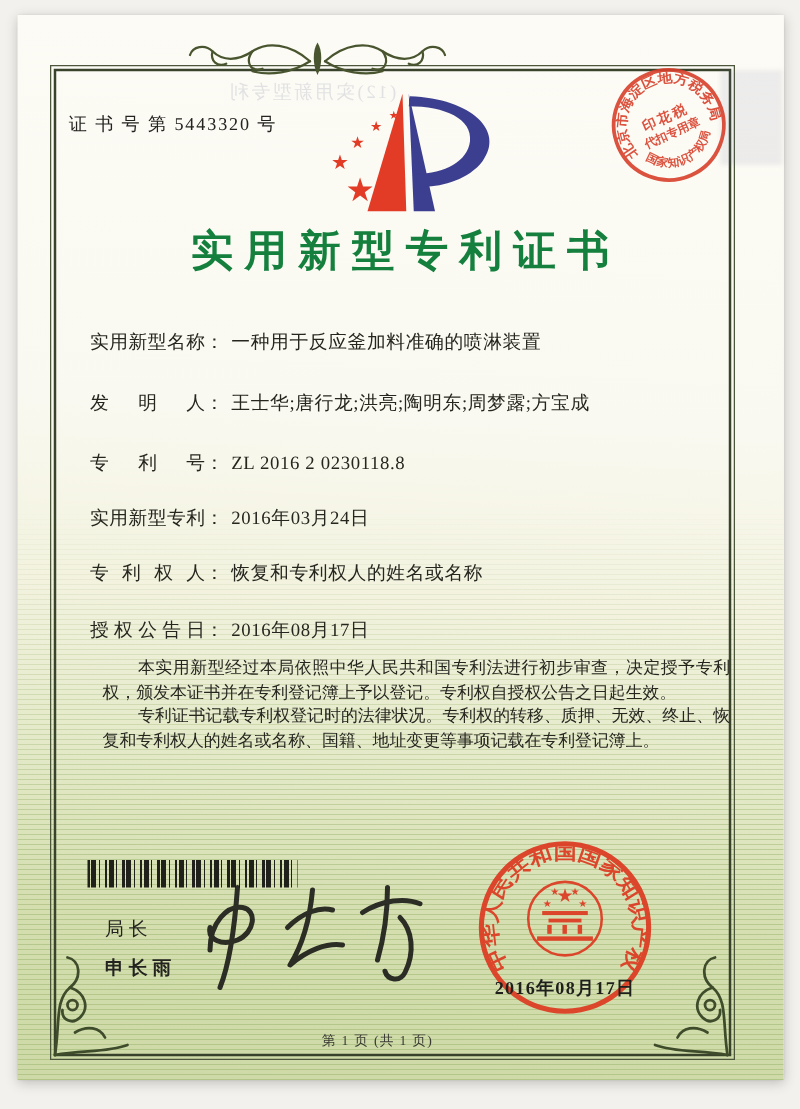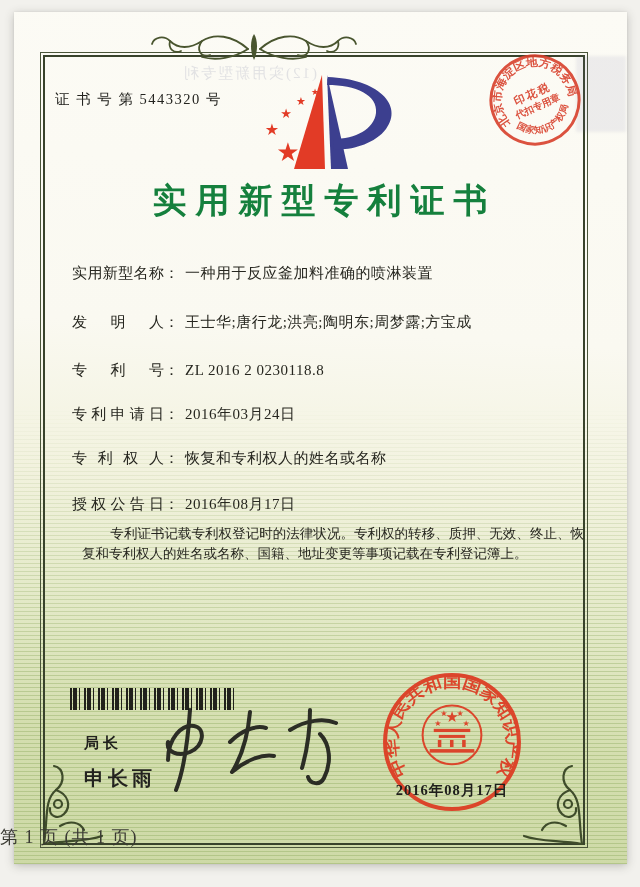--- a/index.html
+++ b/index.html
@@ -20,26 +20,26 @@
   .logo{position:absolute;left:228px;top:64px;width:200px;height:114px}
   .title{position:absolute;left:0;top:178px;width:640px;text-align:center;font-size:34px;font-weight:600;letter-spacing:9px;text-indent:9px;color:#15803d}
   .row{position:absolute;left:72px;font-size:15px;color:#26261f;white-space:nowrap}
   .row .lbl{display:inline-block;width:92px;text-align:justify;text-align-last:justify;vertical-align:bottom}
   .row .val{margin-left:6px;letter-spacing:.5px}
   .r1{top:264px}.r2{top:313px}.r3{top:361px}.r4{top:405px}.r5{top:449px}.r6{top:495px}
   .paras{position:absolute;left:82px;top:524px;width:502px;font-size:13.5px;line-height:19.5px;color:#26261f;text-align:justify}
   .paras p{margin:0;text-indent:2.1em}
   .barcode{position:absolute;left:70px;top:688px;width:168px;height:22px;
     background:repeating-linear-gradient(90deg,#21211c 0 2px,transparent 2px 3px,#21211c 3px 7px,transparent 7px 9px,#21211c 9px 10px,transparent 10px 14px)}
-  .director{position:absolute;left:84px;top:734px;font-size:15px;font-weight:700;letter-spacing:4px;color:#23231f}
-  .director-name{position:absolute;left:84px;top:765px;font-size:20px;font-weight:700;letter-spacing:4px;color:#23231f}
+  .director{position:absolute;left:84px;top:734px;font-size:15px;font-weight:400;letter-spacing:4px;color:#23231f}
+  .director-name{position:absolute;left:84px;top:765px;font-size:15px;font-weight:700;letter-spacing:4px;color:#23231f}
   .signature{position:absolute;left:138px;top:698px;width:214px;height:108px}
   .seal{position:absolute;left:380px;top:670px;width:144px;height:144px;opacity:.93}
   .seal-date{position:absolute;left:381px;top:781px;width:142px;text-align:center;font-size:14.5px;font-weight:700;letter-spacing:1px;color:#1f1f1c}
-  .footer{position:absolute;left:0;top:825px;width:604px;font-size:18px;letter-spacing:1px;color:#3a3a33}
+  .footer{position:absolute;left:0;top:825px;width:604px;text-align:center;font-size:11px;letter-spacing:1px;color:#3a3a33}
   .stamp{position:absolute;left:487px;top:52px;width:96px;height:96px;transform:rotate(-24deg);opacity:.9}
   .fl-top{position:absolute;left:144px;top:28px;width:220px;height:42px}
   .fl-bl{position:absolute;left:36px;top:760px;width:72px;height:88px}
   .fl-br{position:absolute;left:518px;top:760px;width:72px;height:88px;transform:scaleX(-1)}
   svg text{font-family:"Liberation Serif","DejaVu Serif",serif}
 </style>
 </head>
 <body>
 
 <div class="page">
@@ -102,30 +102,31 @@
   <div class="row r1">
     <span class="lbl">实用新型名称</span><span>：</span><span class="val">一种用于反应釜加料准确的喷淋装置</span>
   </div>
   <div class="row r2">
     <span class="lbl">发明人</span><span>：</span><span class="val">王士华;唐行龙;洪亮;陶明东;周梦露;方宝成</span>
   </div>
   <div class="row r3">
     <span class="lbl">专利号</span><span>：</span><span class="val">ZL 2016 2 0230118.8</span>
   </div>
   <div class="row r4">
-    <span class="lbl">专利申请日</span><span>：</span><span class="val">2016年03月24日</span>
+    <span class="lbl">实用新型专利</span><span>：</span><span class="val">2016年03月24日</span>
   </div>
   <div class="row r5">
     <span class="lbl">专利权人</span><span>：</span><span class="val">恢复和专利权人的姓名或名称</span>
   </div>
   <div class="row r6">
     <span class="lbl">授权公告日</span><span>：</span><span class="val">2016年08月17日</span>
   </div>
 
   <div class="paras">
+    <p>本实用新型经过本局依照中华人民共和国专利法进行初步审查，决定授予专利权，颁发本证书并在专利登记簿上予以登记。专利权自授权公告之日起生效。</p>
     <p>专利证书记载专利权登记时的法律状况。专利权的转移、质押、无效、终止、恢复和专利权人的姓名或名称、国籍、地址变更等事项记载在专利登记簿上。</p>
   </div>
 
   <div class="barcode"></div>
 
   <div class="director">局长</div>
   <div class="director-name">申长雨</div>
 
   <svg class="signature" viewBox="0 0 214 108">
     <g stroke="#161614" stroke-width="4" fill="none" stroke-linecap="round" stroke-linejoin="round" opacity=".88">

